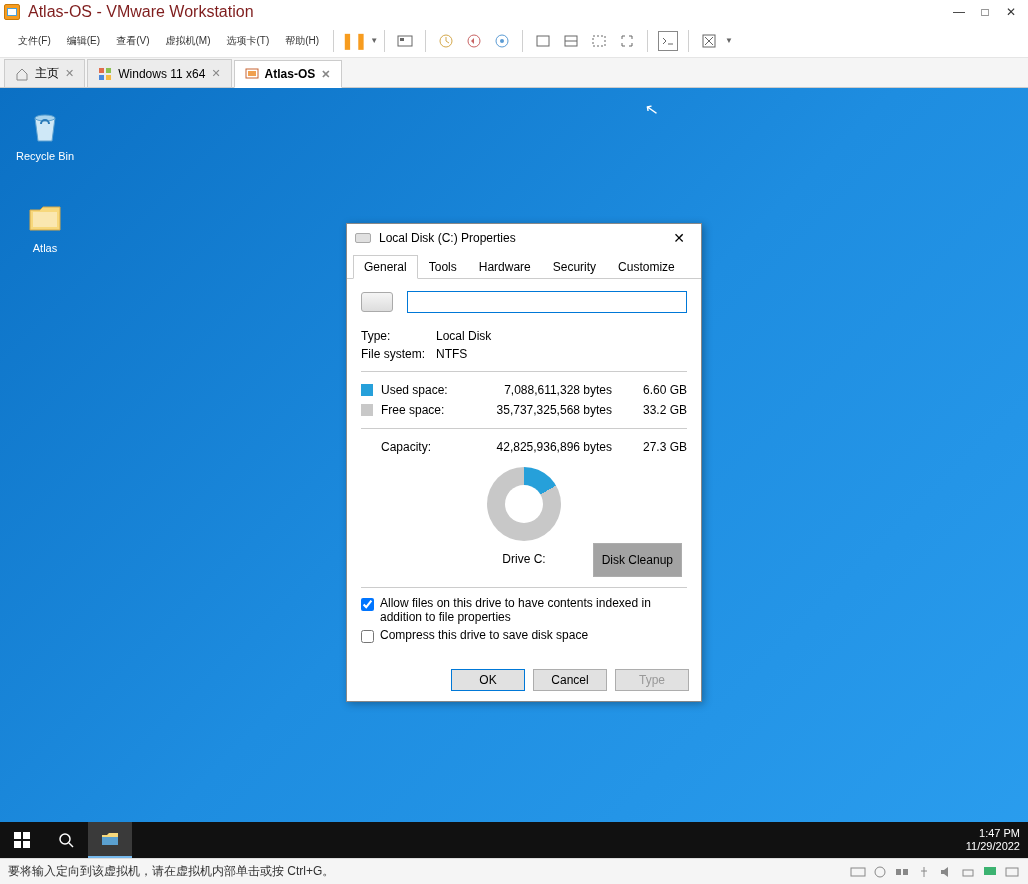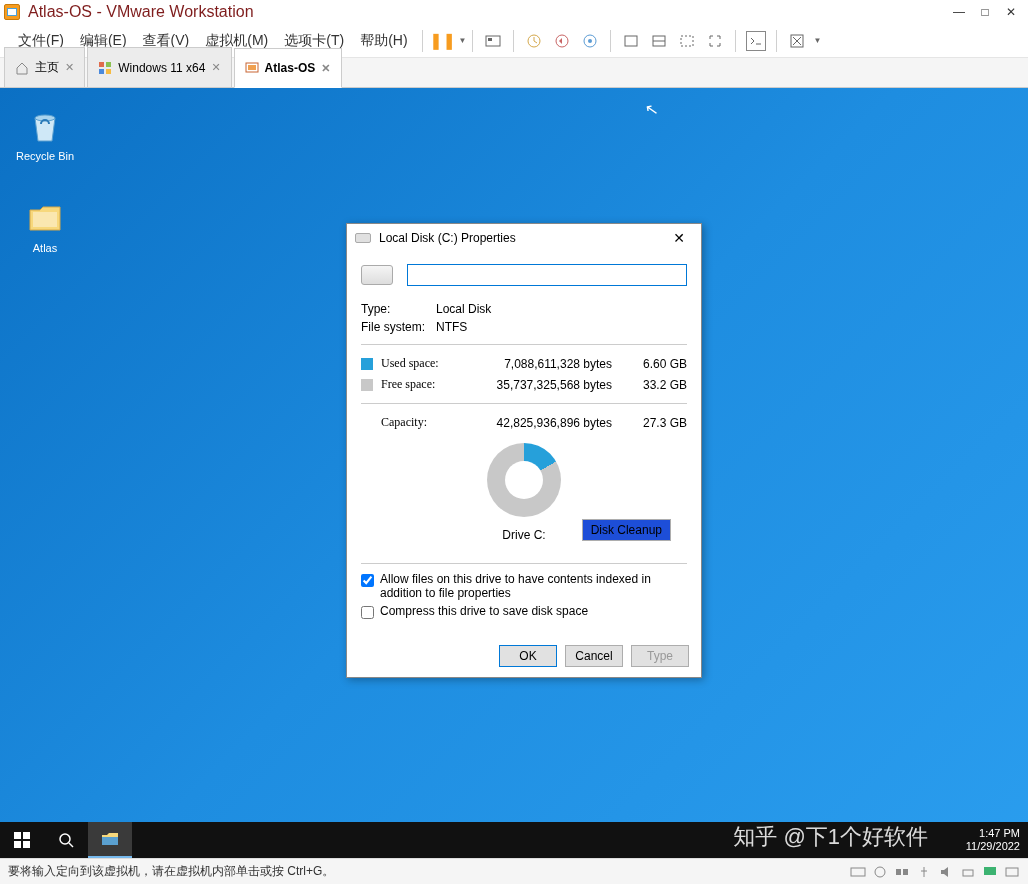--- a/index.html
+++ b/index.html
@@ -7,29 +7,29 @@
 
 
 .vmware-titlebar { height: 24px; display: flex; align-items: center; padding: 0 4px; background: #fff; }
 .vmware-logo { width: 16px; height: 16px; background: #f79c1f; border: 1px solid #c87a0a; border-radius: 2px; margin-right: 8px; display: inline-flex; align-items: center; justify-content: center; }
 .vmware-logo::after { content: ""; width: 8px; height: 6px; background: #fff; border: 1px solid #4aa0d8; }
 .vmware-title { flex: 1; font-size: 16px; color: #7f1d1d; }
 .vmware-winbtn { width: 26px; height: 20px; display: inline-flex; align-items: center; justify-content: center; font-size: 12px; color: #333; }
 
 
 .vmware-menubar { height: 34px; display: flex; align-items: center; padding: 0 10px; gap: 0; border-bottom: 1px solid #e5e5e5; }
-.menu-item { padding: 4px 8px; font-size: 14px; color: #333; }
+.menu-item { padding: 4px 8px; font-size: 10px; color: #333; }
 .toolbar-sep { width: 1px; height: 22px; background: #d0d0d0; margin: 0 6px; }
 .tb-icon { width: 20px; height: 20px; display: inline-flex; align-items: center; justify-content: center; margin: 0 4px; }
 .pause-icon { color: #f79c1f; font-size: 16px; line-height: 1; }
 .dropdown-caret { font-size: 8px; color: #666; margin-left: 2px; }
 
 
 .vmware-tabbar { height: 30px; background: #f5f5f5; display: flex; align-items: flex-end; padding: 0 4px; border-bottom: 1px solid #ccc; }
-.vm-tab { height: 40px; padding: 0 10px; display: flex; align-items: center; gap: 6px; font-size: 12px; background: #ececec; border: 1px solid #ccc; border-bottom: none; margin-right: 2px; }
+.vm-tab { height: 28px; padding: 0 10px; display: flex; align-items: center; gap: 6px; font-size: 12px; background: #ececec; border: 1px solid #ccc; border-bottom: none; margin-right: 2px; }
 .vm-tab.active { background: #fff; font-weight: 600; border-bottom: 1px solid #fff; position: relative; top: 1px; }
 .tab-close { color: #888; font-size: 11px; }
 .home-icon { width: 14px; height: 14px; display: inline-block; }
 
 
 .vm-desktop { position: relative; height: 770px; background: linear-gradient(135deg, #0b70c4 0%, #1e8de0 50%, #2a9dee 100%); }
 .desktop-icon { position: absolute; width: 70px; text-align: center; color: #fff; font-size: 11px; }
 .desktop-icon .ico { width: 40px; height: 40px; margin: 0 auto 4px; display: flex; align-items: center; justify-content: center; }
 .recycle-bin { top: 18px; left: 10px; }
 .atlas-folder { top: 110px; left: 10px; }
@@ -48,31 +48,31 @@
 .prop-tab.active { border: 1px solid #ccc; border-bottom: 1px solid #fff; background: #fff; }
 .prop-body { padding: 12px 14px; }
 .drive-input-row { display: flex; align-items: center; gap: 14px; margin-bottom: 14px; }
 .drive-big-icon { width: 32px; height: 20px; background: linear-gradient(#f5f5f5,#ddd); border: 1px solid #aaa; border-radius: 3px; }
 .drive-input { flex: 1; height: 22px; border: 1px solid #0078d7; padding: 0 6px; font-size: 12px; background: #fff; }
 .info-row { display: flex; font-size: 12px; padding: 2px 0; }
 .info-label { width: 75px; }
 .hr { border: none; border-top: 1px solid #ccc; margin: 8px 0; }
 .space-row { display: flex; align-items: center; font-size: 12px; padding: 3px 0; }
 .color-box { width: 12px; height: 12px; margin-right: 8px; }
-.space-label { width: 80px; font-family: Liberation Serif, serif; }
+.space-label { width: 80px; }
 .space-bytes { flex: 1; text-align: right; padding-right: 20px; }
 .space-gb { width: 55px; text-align: right; }
 .donut { width: 74px; height: 74px; border-radius: 50%; margin: 10px auto 6px; background: conic-gradient(#26a0da 0deg 60deg, #c8c8c8 60deg 360deg); position: relative; }
 .donut::after { content: ""; position: absolute; top: 18px; left: 18px; width: 38px; height: 38px; background: #fff; border-radius: 50%; }
 .drive-label-row { display: flex; justify-content: center; align-items: center; position: relative; height: 24px; }
-.cleanup-btn { position: absolute; right: 16px; top: -4px; height: 22px; padding: 0 8px; font-size: 12px; background: #1d4ed8; border: 1px solid #adadad; }
+.cleanup-btn { position: absolute; right: 5px; top: -4px; height: 34px; padding: 0 8px; font-size: 12px; background: #a3a3a3; border: 1px solid #adadad; }
 .check-row { display: flex; align-items: flex-start; gap: 6px; font-size: 12px; margin: 4px 0; }
 .check-row input { margin-top: 2px; }
 .prop-buttons { display: flex; justify-content: flex-end; gap: 8px; padding: 10px 12px; }
-.prop-btn { width: 58px; height: 22px; font-size: 12px; background: #e1e1e1; border: 1px solid #adadad; }
+.prop-btn { width: 74px; height: 22px; font-size: 12px; background: #e1e1e1; border: 1px solid #adadad; }
 .prop-btn.primary { border: 1px solid #0078d7; }
 .prop-btn.disabled { color: #999; }
 
 
 .taskbar { position: absolute; bottom: 0; left: 0; right: 0; height: 36px; background: #111; display: flex; align-items: center; color: #fff; }
 .task-btn { width: 44px; height: 36px; display: flex; align-items: center; justify-content: center; }
 .task-btn.active { background: #3a3a3a; border-bottom: 2px solid #76b9ed; }
 .task-time { margin-left: auto; text-align: right; font-size: 11px; line-height: 1.2; padding-right: 8px; }
 .watermark { position: absolute; right: 100px; bottom: 6px; font-size: 22px; color: rgba(255,255,255,0.85); font-weight: 300;}
 
@@ -223,20 +223,27 @@
     <div>Atlas</div>
   </div>
 
   <span class="cursor">↖</span>
 
   <div class="prop-dialog">
     <div class="prop-title">
       <span class="prop-title-icon"></span>
       <span class="prop-title-text">Local Disk (C:) Properties</span>
       <span class="prop-close">✕</span>
+    </div>
+    <div class="prop-tabs">
+      <div class="prop-tab active">General</div>
+      <div class="prop-tab">Tools</div>
+      <div class="prop-tab">Hardware</div>
+      <div class="prop-tab">Security</div>
+      <div class="prop-tab">Customize</div>
     </div>
     <div class="prop-body">
       <div class="drive-input-row">
         <span class="drive-big-icon"></span>
         <input class="drive-input" type="text" value="" style="">
       </div>
       <div class="info-row">
           <span class="info-label">Type:</span>
           <span>Local Disk</span>
         </div>
@@ -300,21 +307,20 @@
           <circle cx="7" cy="7" r="5" fill="none" stroke="#fff" stroke-width="1.5"></circle>
           <line x1="11" y1="11" x2="15" y2="15" stroke="#fff" stroke-width="1.5"></line>
         </svg>
       </div>
     <div class="task-btn active">
         <svg width="18" height="16">
           <path d="M1 4 L6 4 L8 2 L17 2 L17 14 L1 14 Z" fill="#f7d87c"></path>
           <rect x="1" y="6" width="16" height="8" fill="#5aa0d0"></rect>
         </svg>
       </div>
-    <div class="watermark">知乎 @下1个好软件</div>
     <div class="task-time">
       <div>1:47 PM</div>
       <div>11/29/2022</div>
     </div>
   </div>
 </div>
 
 <div class="vmware-status">
   <span>要将输入定向到该虚拟机，请在虚拟机内部单击或按 Ctrl+G。</span>
   <div class="status-right">

